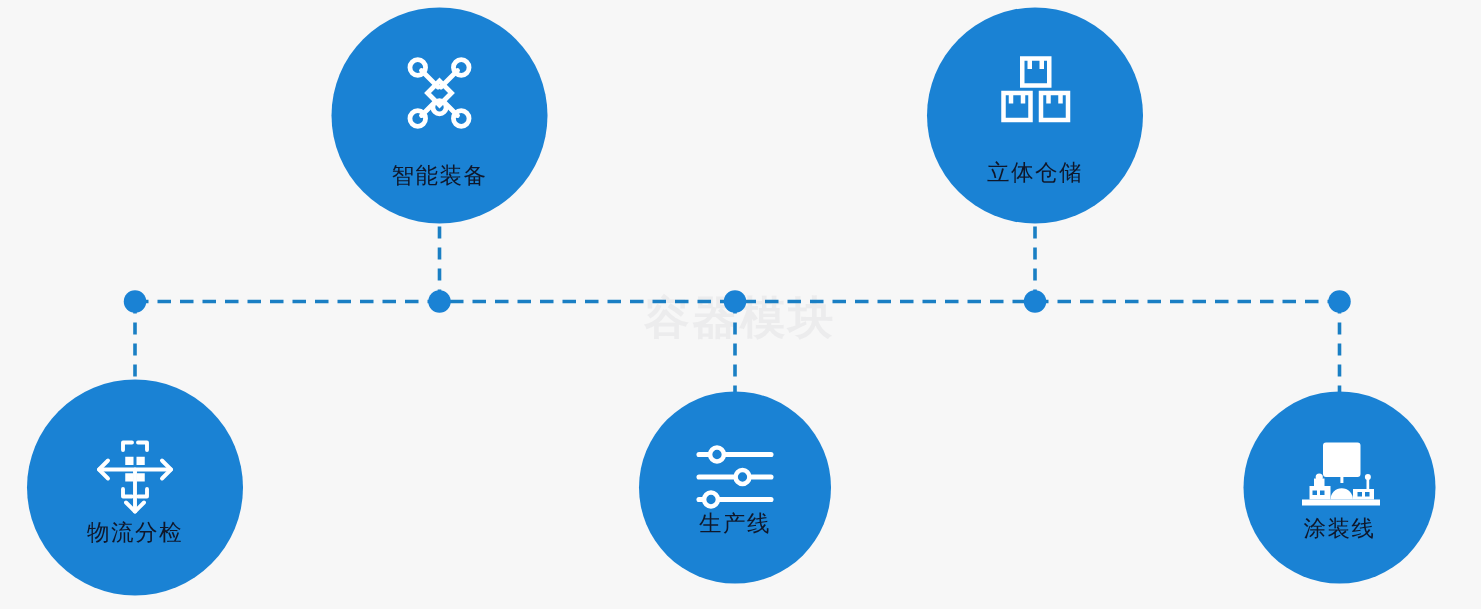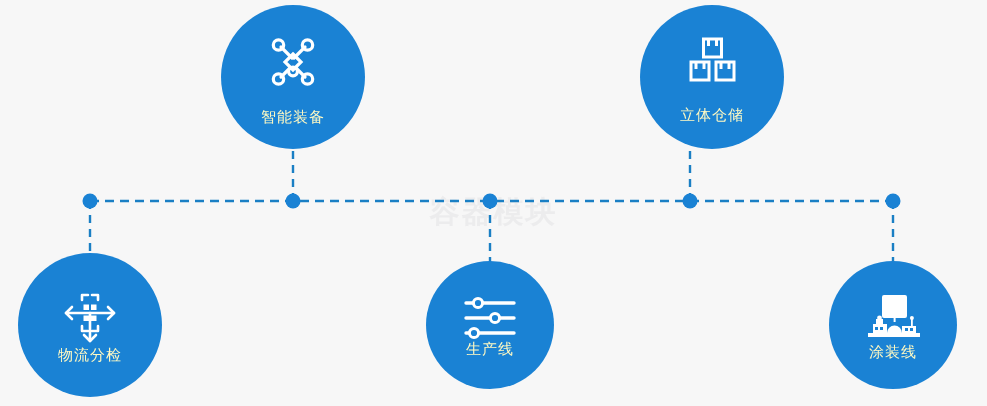--- a/index.html
+++ b/index.html
@@ -48,21 +48,21 @@
     flex-direction: column;
     align-items: center;
     justify-content: center;
     box-sizing: border-box;
   }
   .node .icon-wrap {
     display: block;
     line-height: 0;
   }
   .node .node-label {
-    color: #fef9c3;
+    color: #0f172a;
     font-size: 15px;
     letter-spacing: 1px;
     white-space: nowrap;
     font-weight: 400;
   }
 
   
   .node-top .icon-wrap { margin-top: 6px; }
   .node-top .node-label { margin-top: 18px; }
 
@@ -117,21 +117,21 @@
           <circle cx="13.5" cy="45" r="5.2"></circle>
           <circle cx="42.5" cy="45" r="5.2"></circle>
 
           <circle cx="28" cy="37.5" r="4.4"></circle>
         </g>
       </svg>
     </span>
     <span class="node-label">智能装备</span>
   </div>
 
-  <div class="node node-top" style="left:640px; top:5px; width:144px; height:144px;">
+  <div class="node node-top" style="left:618px; top:5px; width:144px; height:144px;">
     <span class="icon-wrap">
       <svg class="svg-icon" width="54" height="52" viewBox="0 0 54 52">
         <g fill="none" stroke="#ffffff" stroke-width="3" stroke-linejoin="miter">
 
           <rect x="18.5" y="3" width="18" height="18"></rect>
           <line x1="23.5" y1="3" x2="23.5" y2="10"></line>
           <line x1="31.5" y1="3" x2="31.5" y2="10"></line>
 
           <rect x="6" y="26" width="18" height="18"></rect>
           <line x1="11" y1="26" x2="11" y2="33"></line>

